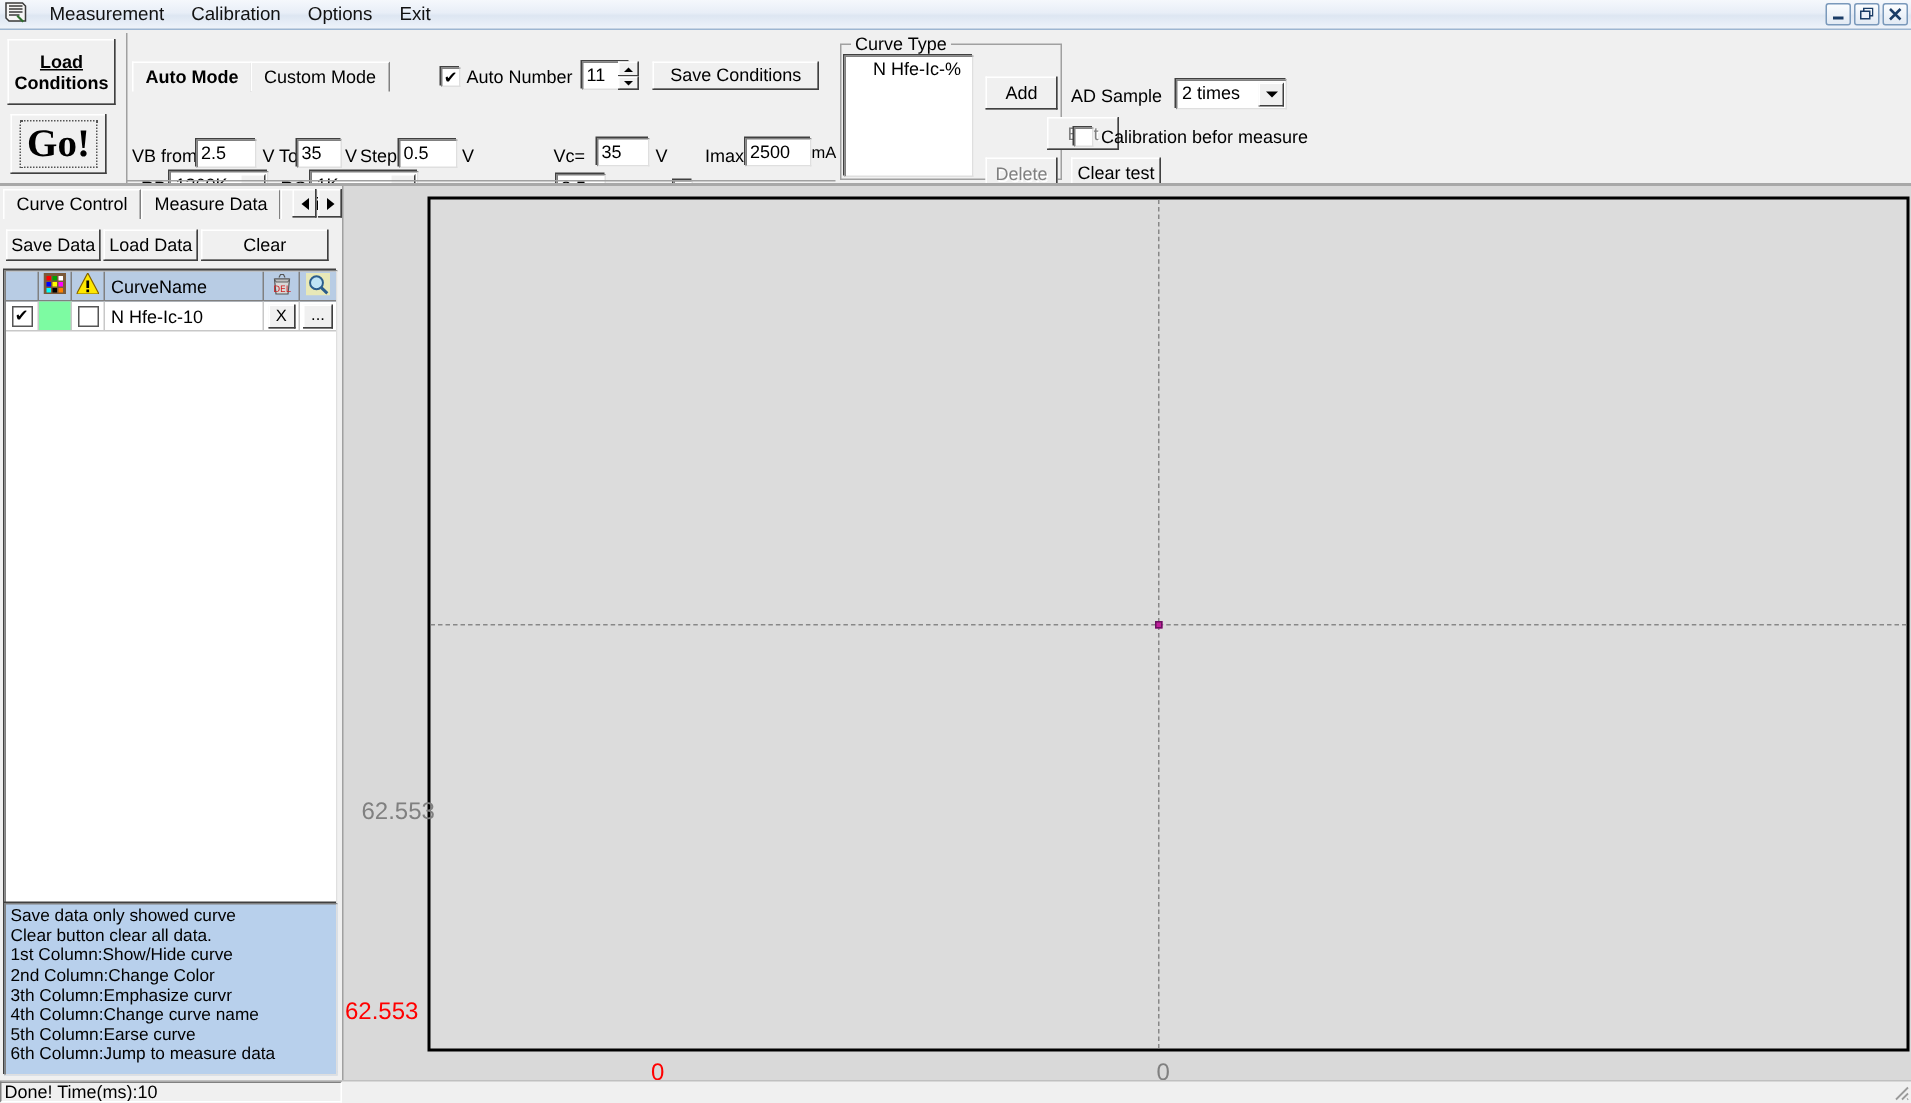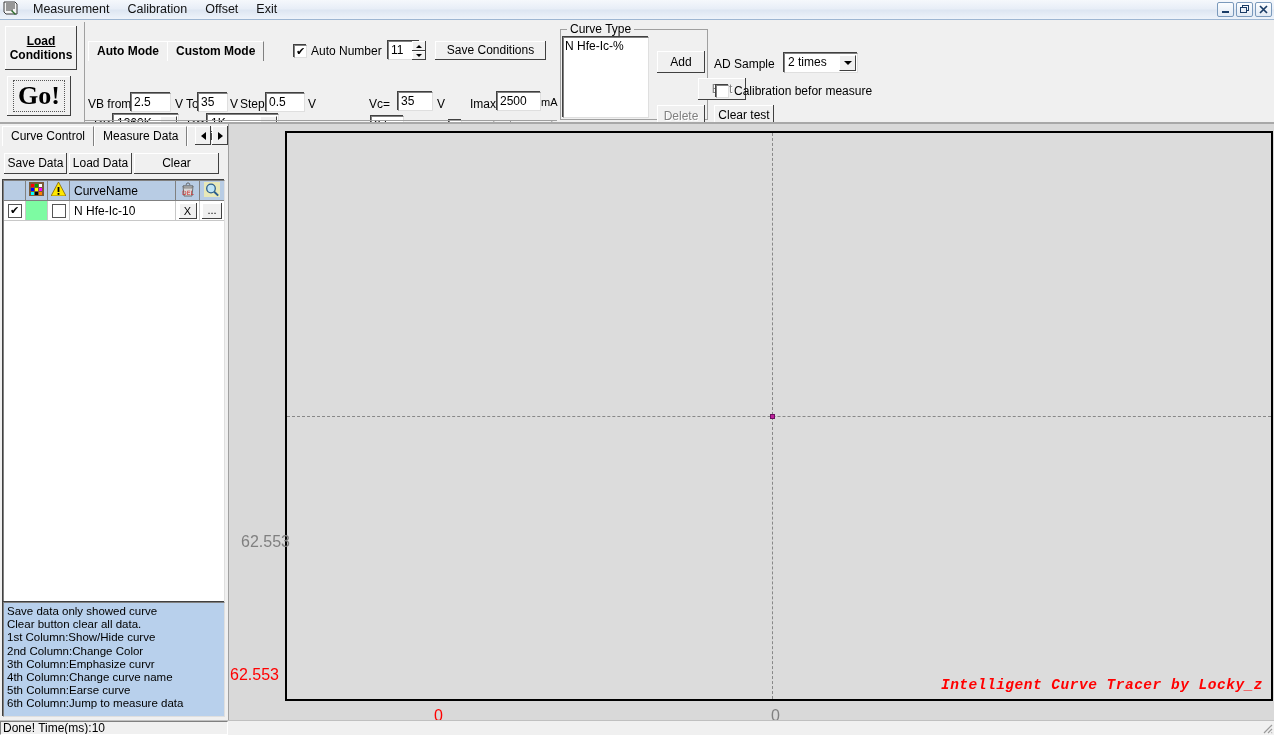--- a/index.html
+++ b/index.html
@@ -160,21 +160,21 @@
     padding: 2px 8px 3px 8px;
     background: #f0f0f0;
     border-top: 1px solid #ffffff;
     border-left: 1px solid #ffffff;
     border-right: 1px solid #808080;
     color: #000;
     white-space: nowrap;
     cursor: default;
   }
   .tab.bold { font-weight: bold; }
-  .tab.sel { font-weight: bold; }
+  .tab.sel { font-weight: normal; }
 
   
   #leftpanel {
     position: absolute; left: 0; top: 124px; width: 228px; height: 596px;
     background: #f0f0f0;
   }
   #curvegrid {
     position: absolute; left: 3px; top: 56px; width: 222px; height: 535px;
     background: #ffffff;
     border: 1px solid #808080;
@@ -279,21 +279,21 @@
     <svg width="18" height="16" viewBox="0 0 18 16">
       <g stroke="#3a3a3a" stroke-width="1" fill="none">
         <path d="M2 2 L13 2 L15 4 L15 14 L4 14 L2 12 Z" fill="#f4f4f4"></path>
         <path d="M4 4 L13 4 M4 6 L13 6 M4 8 L13 8 M4 10 L11 10"></path>
       </g>
       <path d="M10 10 l4 4 l-1 1 l-4 -4 z" fill="#2c6e2c"></path>
     </svg>
   </span>
   <span class="menu-item">Measurement</span>
   <span class="menu-item">Calibration</span>
-  <span class="menu-item">Offset</span>
+  <span class="menu-item">Options</span>
   <span class="menu-item">Exit</span>
 
   <div id="wincontrols">
     <div class="winbtn">
       <svg width="9" height="9" viewBox="0 0 9 9">
           <rect x="1" y="6" width="7" height="2" fill="#1a3c66"></rect>
         </svg>
     </div>
     <div class="winbtn">
       <svg width="9" height="9" viewBox="0 0 9 9" stroke="#1a3c66" fill="none" stroke-width="1">
@@ -384,21 +384,21 @@
   <div style="position:absolute;left:449px;top:99px;display:flex;align-items:center;gap:5px;">
     <span class="cbox"></span>
     <span class="lbl">constant-current</span>
   </div>
 
   <div style="position:absolute;left:84px;top:100px;width:473px;height:1px;background:#a0a0a0;"></div>
 
   <fieldset class="grp-border" style="position:absolute;left:560px;top:2px;width:148px;height:98px;margin:0;padding:0;">
     <legend style="font-size:12px;margin-left:6px;padding:0 3px;">Curve Type</legend>
   </fieldset>
-  <div class="field" style="position:absolute;left:563px;top:17px;width:86px;height:81px;padding:1px 1px;">
+  <div class="field" style="position:absolute;left:563px;top:17px;width:86px;height:81px;padding:1px 18px;">
     <div style="line-height:14px;">N Hfe-Ic-%</div>
   </div>
   <div class="btn" style="position:absolute;left:657px;top:31px;width:48px;height:22px;line-height:20px;">Add</div>
   <div class="btn disabled" style="position:absolute;left:657px;top:58px;width:48px;height:22px;line-height:20px;margin-left:41px;">Edit</div>
   <div class="btn disabled" style="position:absolute;left:657px;top:85px;width:48px;height:22px;line-height:20px;">Delete</div>
 
   <span class="lbl" style="position:absolute;left:714px;top:37px;">AD Sample</span>
   <div class="combo" style="position:absolute;left:784px;top:33px;width:74px;height:20px;">
     <span class="cval">2 times</span>
     <span class="carrow">
@@ -512,21 +512,20 @@
     <div>6th Column:Jump to measure data</div>
   </div>
 </div>
 
 <div id="chartpanel">
 
   <div id="plotarea">
     <div class="gridline-h" style="top:283px;"></div>
     <div class="gridline-v" style="left:485px;"></div>
     <div id="crossmark" style="left:483px;top:281px;"></div>
-    <div id="watermark">Intelligent Curve Tracer by Locky_z</div>
   </div>
 
   <span class="axlbl" style="left:12px;top:409px;color:#808080;">62.553</span>
   <span class="axlbl" style="left:1px;top:542px;color:#ff0000;">62.553</span>
 
   <span class="axlbl" style="left:205px;top:583px;color:#ff0000;">0</span>
   <span class="axlbl" style="left:542px;top:583px;color:#808080;">0</span>
 </div>
 
 <div id="statusbar">

